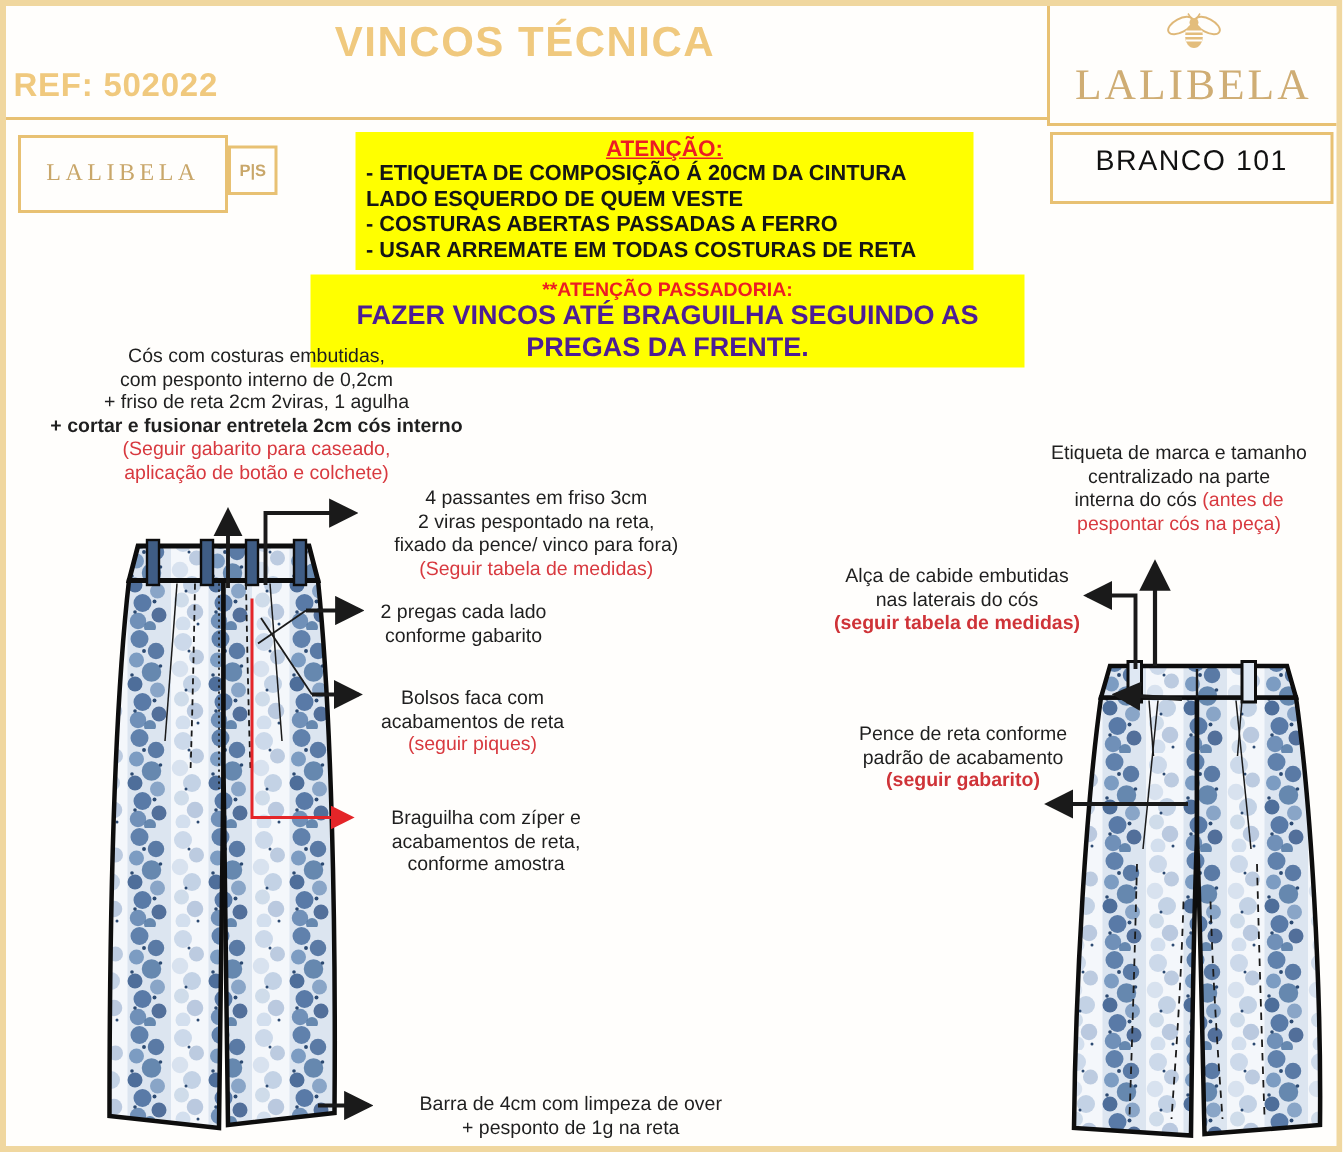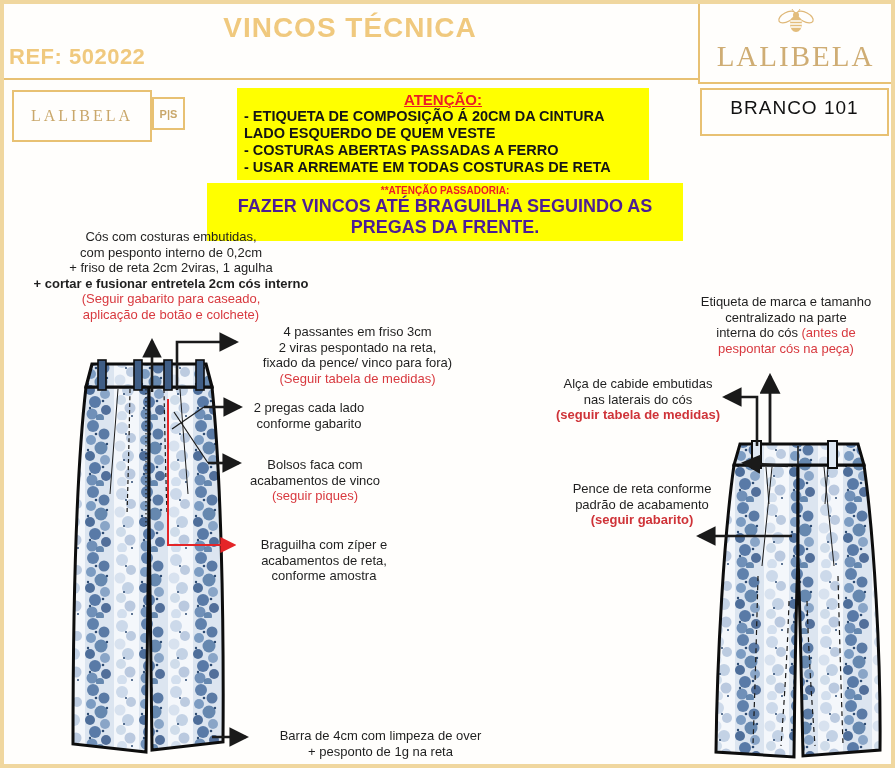--- a/index.html
+++ b/index.html
@@ -20,21 +20,21 @@
   .size-box span{font-size:11px;font-weight:bold;color:#c9a76a;}
 
   .thread-box{left:700px;top:88px;width:189px;height:48px;text-align:center;padding-top:3px;}
   .thread-label{font-size:14.5px;font-weight:bold;color:#ec1c24;text-decoration:underline;}
   .thread-value{font-size:19px;color:#111;letter-spacing:1px;margin-top:4px;}
 
   .attn1{position:absolute;left:237px;top:88px;width:412px;background:#ffff00;padding:3px 0 4px 0;}
   .attn1 .t{font-size:15px;font-weight:bold;color:#ec1c24;text-decoration:underline;text-align:center;}
   .attn1 .l{font-size:14.5px;font-weight:bold;color:#151515;line-height:17px;padding-left:7px;}
   .attn2{position:absolute;left:207px;top:183px;width:476px;background:#ffff00;padding:2px 0 3px 0;text-align:center;}
-  .attn2 .t{font-size:10px;font-weight:bold;color:#ec1c24;}
+  .attn2 .t{font-size:13px;font-weight:bold;color:#ec1c24;}
   .attn2 .l{font-size:18px;font-weight:bold;color:#4c1d95;}
 
   .ann{position:absolute;font-size:13px;line-height:15.5px;text-align:center;z-index:6;}
   .red{color:#d8393f;}
   .redbold{color:#cf3338;font-weight:bold;}
   .bold{font-weight:bold;}
 
   .pants{position:absolute;z-index:2;}
   .overlay{position:absolute;left:0;top:0;z-index:5;pointer-events:none;}
 </style>
@@ -101,21 +101,21 @@
     <div class="red">(Seguir tabela de medidas)</div>
   </div>
 
   <div class="ann" style="left:246px;top:400px;width:126px;">
     <div>2 pregas cada lado</div>
     <div>conforme gabarito</div>
   </div>
 
   <div class="ann" style="left:246px;top:457px;width:138px;">
     <div>Bolsos faca com</div>
-    <div>acabamentos de vinco</div>
+    <div>acabamentos de reta</div>
     <div class="red">(seguir piques)</div>
   </div>
 
   <div class="ann" style="left:248px;top:537px;width:152px;">
     <div>Braguilha com zíper e</div>
     <div>acabamentos de reta,</div>
     <div>conforme amostra</div>
   </div>
 
   <div class="ann" style="left:258px;top:728px;width:245px;">

